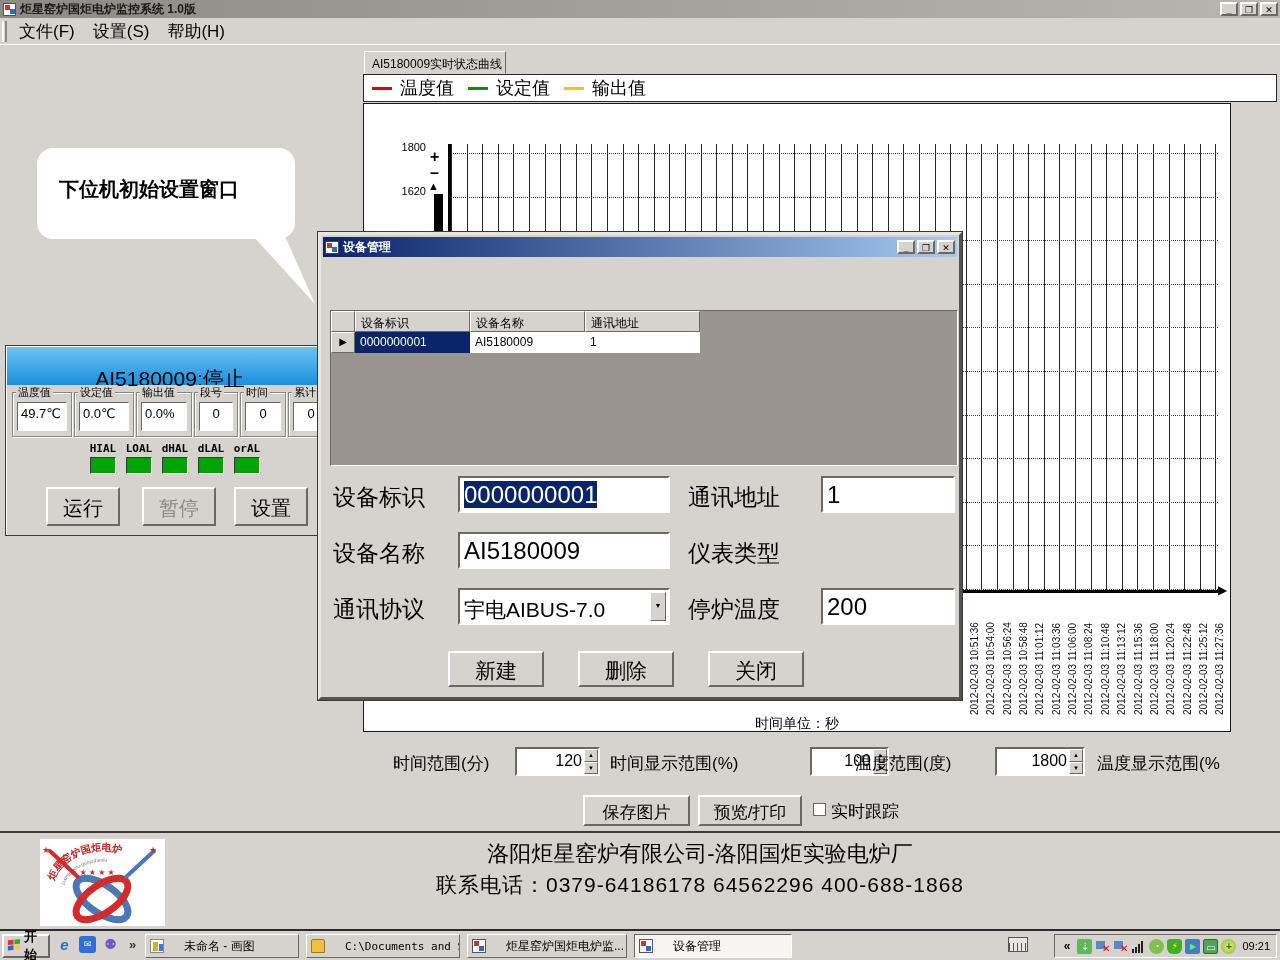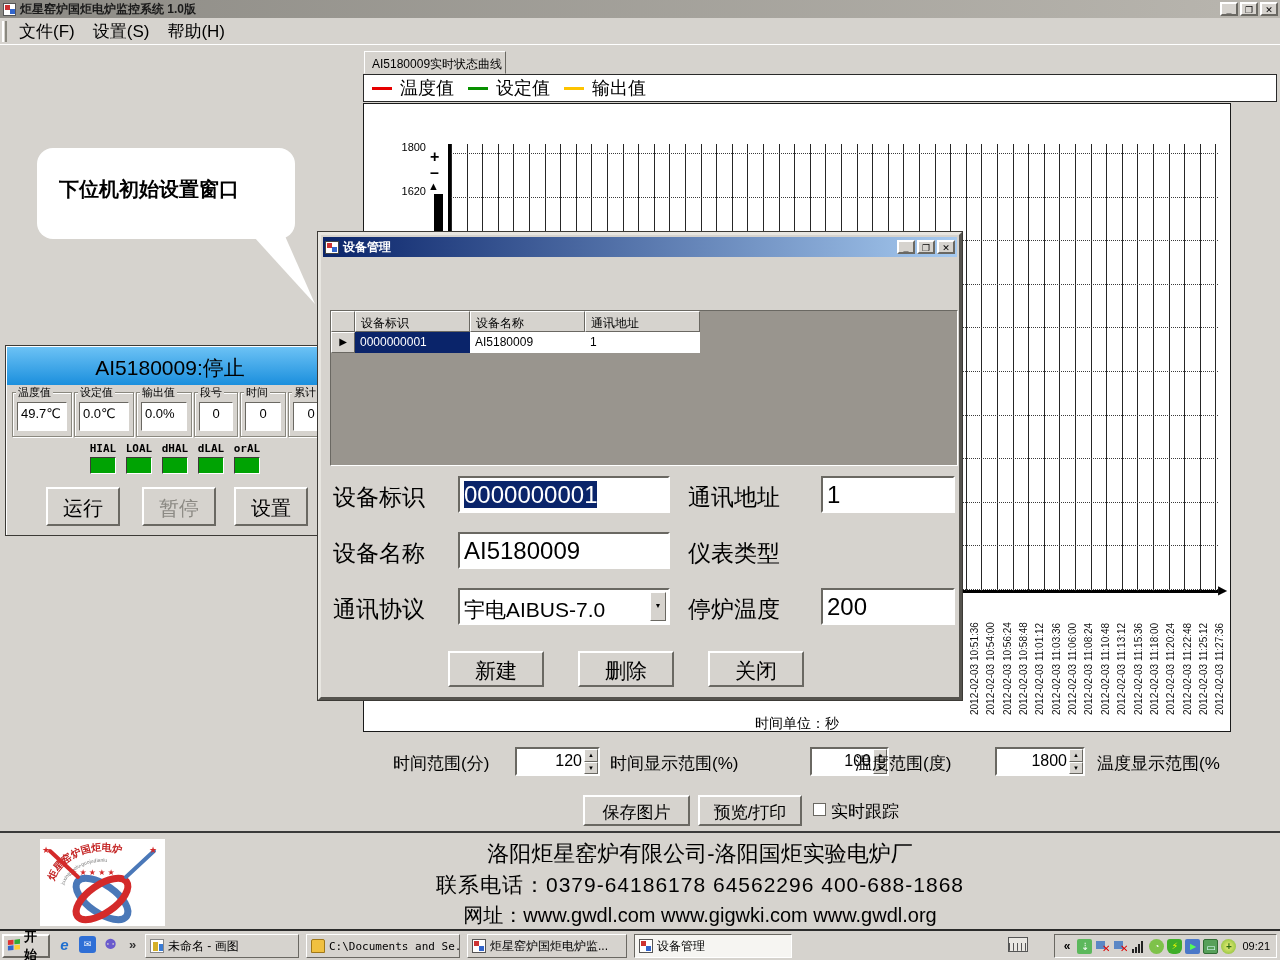--- a/index.html
+++ b/index.html
@@ -57,21 +57,21 @@
   .spinbtns span { flex:1; font-size:6px; line-height:10px; text-align:center; background:#d6d3ce;
     border:1px solid; border-color:#fff #6a6862 #6a6862 #fff; }
   .bbtn { position:absolute; top:795px; height:31px; font-size:17px; text-align:center; padding-top:4px; }
   .checkbox { position:absolute; left:813px; top:803px; width:13px; height:13px; background:#fff; border:1px solid #6a6862; }
   .checklabel { position:absolute; left:831px; top:800px; font-size:17px; }
 
   
   .monitor { position:absolute; left:5px; top:345px; width:330px; height:191px; background:#d6d3ce;
     border:1px solid #3c3a36; box-shadow:inset 1px 1px 0 #fff; z-index:4; }
   .monitor .mhead { position:absolute; left:1px; top:1px; right:1px; height:38px;
-    background:linear-gradient(#6cc2f5,#1b8fdd); text-align:center; font-size:21px; padding-top:7px; }
+    background:linear-gradient(#6cc2f5,#1b8fdd); text-align:center; font-size:21px; padding-top:18px; }
   .group { position:absolute; top:46px; height:45px; border:1px solid #8a887f;
     box-shadow:1px 1px 0 #fff, inset 1px 1px 0 #fff; }
   .group .glabel { position:absolute; top:-8px; left:3px; background:#d6d3ce; font-size:11px; padding:0 2px; white-space:nowrap; }
   .group .gval { position:absolute; left:4px; right:4px; top:9px; bottom:5px; background:#fff;
     border:1px solid; border-color:#6a6862 #fff #fff #6a6862; font-size:13px; padding:3px 0 0 3px; white-space:nowrap; overflow:hidden; }
   .group .gval.center { text-align:center; padding-left:0; }
   .ind-label { position:absolute; top:96px; width:34px; text-align:center; font-size:11px; font-weight:bold;
     font-family:"DejaVu Sans Mono",monospace; }
   .ind-led { position:absolute; top:111px; width:26px; height:17px; background:#00a303;
     border:1px solid; border-color:#3c3a36 #fff #fff #3c3a36; }
@@ -112,21 +112,21 @@
   .fl1 { font-size:22px; line-height:31px; }
   .fl2 { font-size:21px; line-height:31px; letter-spacing:1px; }
   .fl3 { font-size:20px; line-height:31px; }
 
   
   .taskbar { position:absolute; left:0; top:929px; width:1280px; height:31px; background:#d6d3ce;
     border-top:2px solid #2b2b2b; }
   .startbtn { position:absolute; left:2px; top:3px; width:48px; height:24px; display:flex; align-items:center; gap:3px;
     font-size:13px; font-weight:bold; padding-left:3px; }
   .ql { position:absolute; top:5px; width:17px; height:17px; font-size:13px; text-align:center; line-height:17px; }
-  .taskbtn { position:absolute; top:3px; height:24px; font-size:12px; display:flex; align-items:center; gap:4px; padding-left:4px;
+  .taskbtn { position:absolute; top:3px; height:24px; font-size:12px; display:flex; align-items:center; gap:20px; padding-left:4px;
     white-space:nowrap; overflow:hidden; }
   .taskbtn.active { background:#f6f5f2; border-color:#6a6862 #fff #fff #6a6862; }
   .ticon { width:14px; height:14px; flex:0 0 14px; position:relative; }
   .tray { position:absolute; right:3px; top:3px; height:24px; display:flex; align-items:center; gap:3px;
     border:1px solid; border-color:#6a6862 #fff #fff #6a6862; padding:0 6px 0 4px; }
   .trayicon { width:15px; height:15px; position:relative; font-size:10px; line-height:15px; text-align:center; }
   .kbd { position:absolute; right:252px; top:6px; width:20px; height:15px; background:#e9e7e2; border:1px solid #555;
     background-image:repeating-linear-gradient(90deg,#555 0 1px,transparent 1px 4px); background-size:100% 60%; background-position:0 100%; background-repeat:no-repeat; }
   .clock { font-size:11px; padding-left:3px; }
   svg { display:block; }
@@ -407,21 +407,20 @@
         <ellipse cx="62" cy="60" rx="30" ry="14" fill="none" stroke="#d42a2a" stroke-width="7" transform="rotate(-35 62 60)"></ellipse>
         <path d="M 38 38 L 10 12" stroke="#d42a2a" stroke-width="4" stroke-linecap="round"></path>
         <path d="M 86 38 L 114 12" stroke="#4a78b8" stroke-width="4" stroke-linecap="round"></path>
         <text x="2" y="14" font-size="9" fill="#d42a2a">★</text>
         <text x="109" y="14" font-size="9" fill="#d42a2a">★</text>
       </svg>
     </div>
     <div class="footer-text">
       <div class="fl1">洛阳炬星窑炉有限公司-洛阳国炬实验电炉厂</div>
       <div class="fl2">联系电话：0379-64186178 64562296  400-688-1868</div>
-      <div class="fl3">网址：www.gwdl.com www.gigwki.com www.gwdl.org</div>
     </div>
   </div>
 
   <div class="taskbar">
     <span class="startbtn raised">
       <svg width="15" height="14" viewBox="0 0 15 14">
         <rect x="1" y="1" width="6" height="5" fill="#d33" transform="skewY(-6)"></rect>
         <rect x="8" y="1" width="6" height="5" fill="#3a3" transform="skewY(-6)"></rect>
         <rect x="1" y="7" width="6" height="5" fill="#36c" transform="skewY(-6)"></rect>
         <rect x="8" y="7" width="6" height="5" fill="#fc3" transform="skewY(-6)"></rect>

